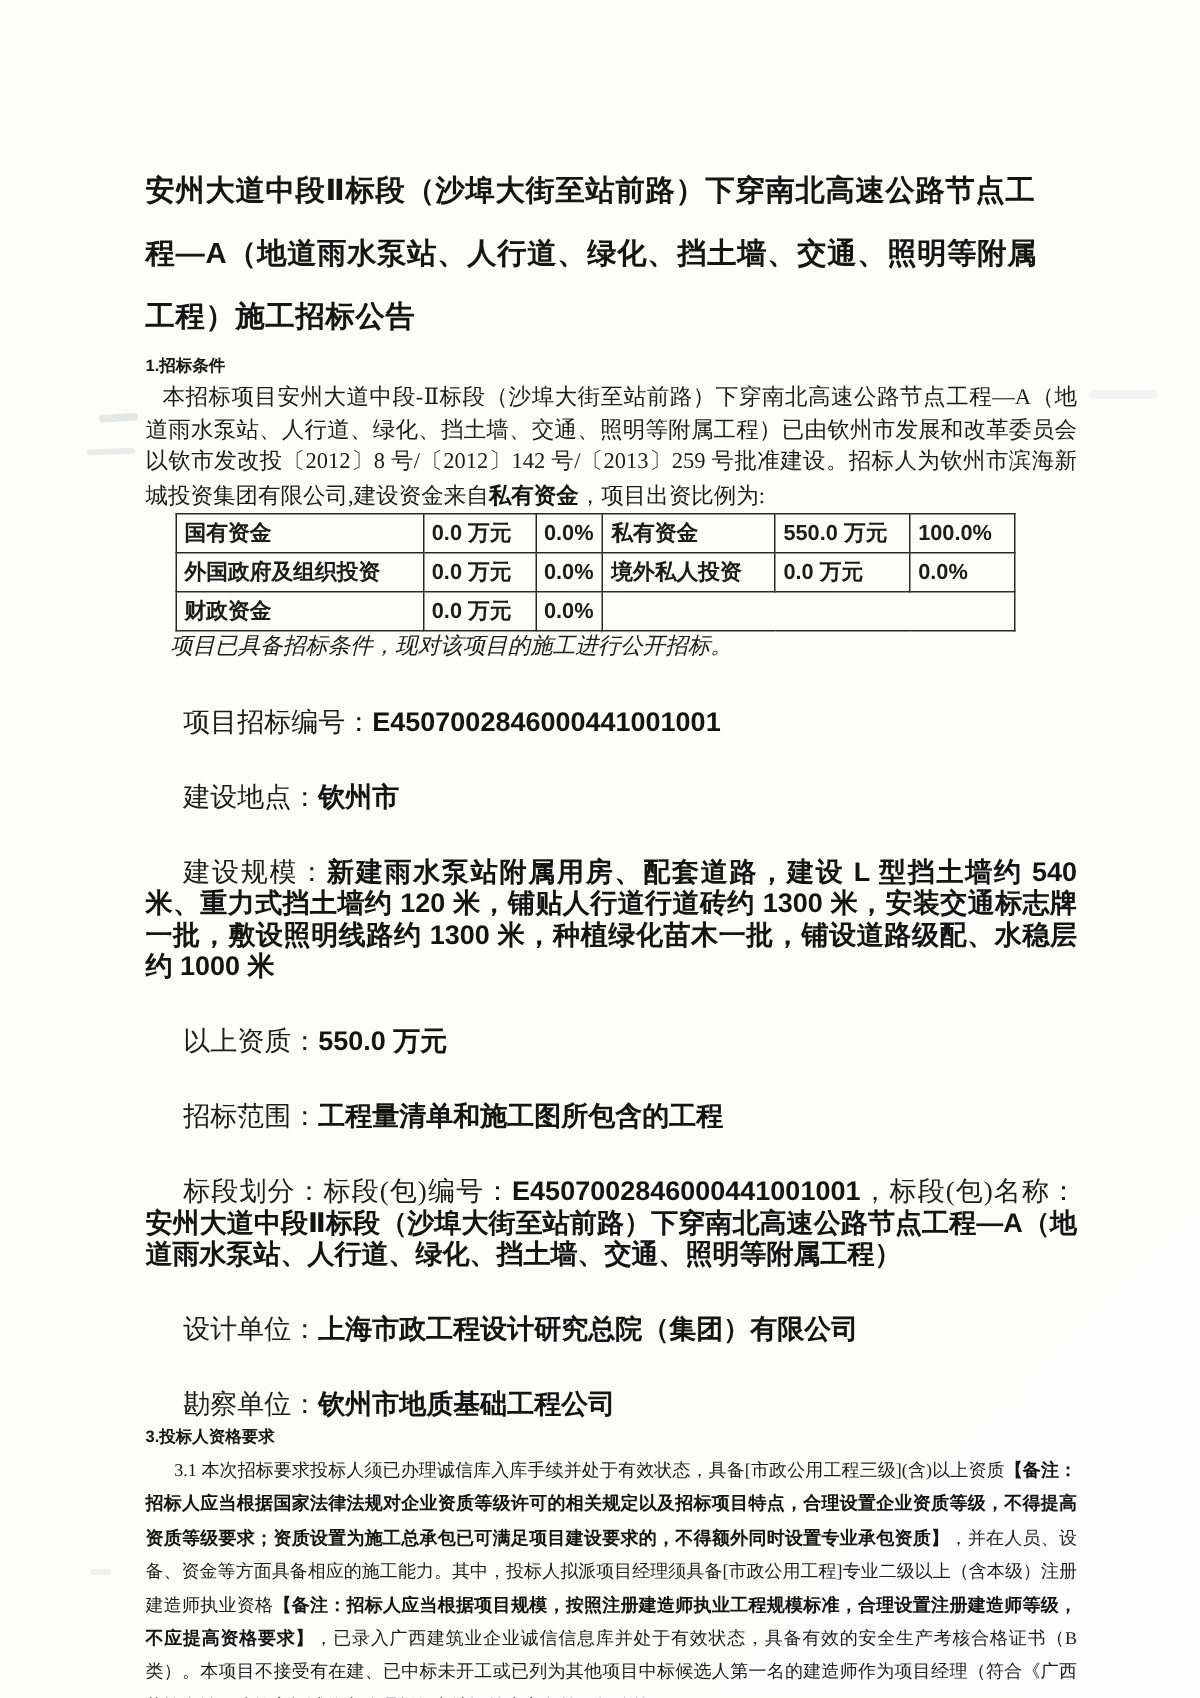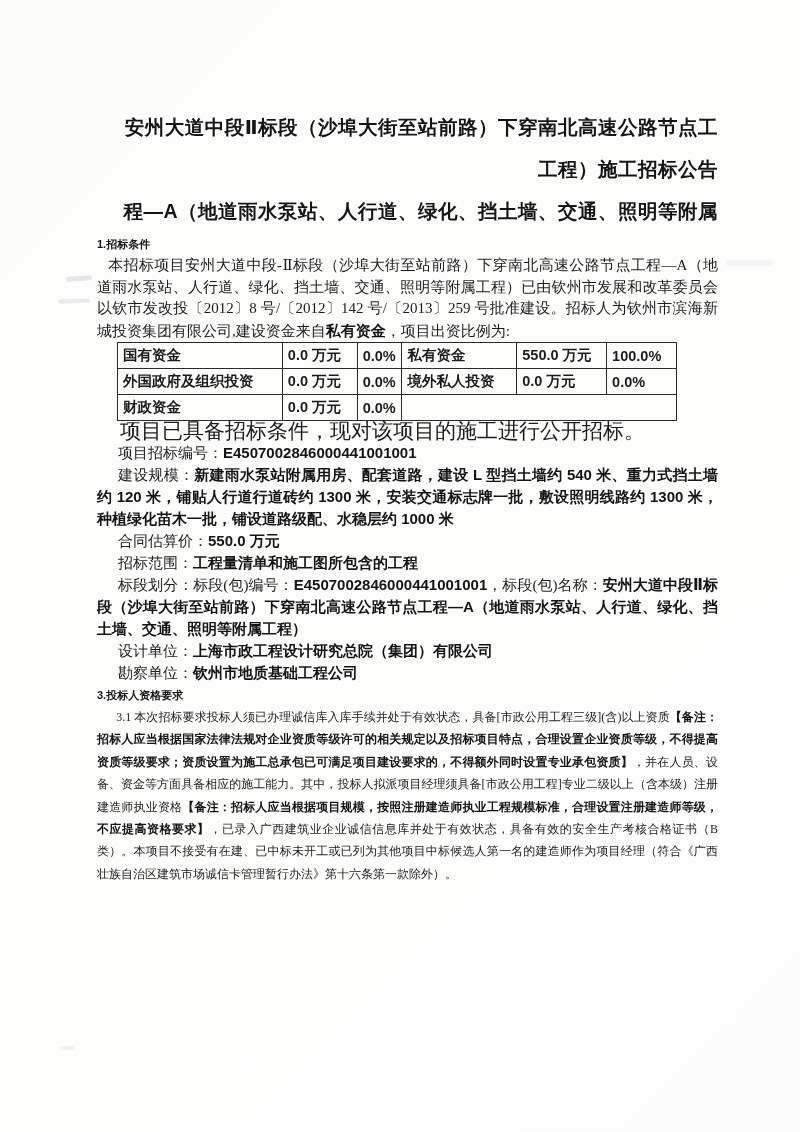--- a/index.html
+++ b/index.html
@@ -19,21 +19,21 @@
     position:absolute;
     left:97px;
     width:621px;
     top:106px;
   }
   .title{
     font-family:"Liberation Sans","DejaVu Sans",sans-serif;
     font-weight:700;
     font-size:19.5px;
     line-height:42px;
-    text-align:right;
+    text-align:left;
     color:#151515;
     letter-spacing:0.5px;
   }
   .h{
     font-family:"Liberation Sans","DejaVu Sans",sans-serif;
     font-weight:700;
     font-size:11px;
     line-height:21px;
     color:#161616;
   }
@@ -47,29 +47,31 @@
     text-align:justify;
     text-indent:0.75em;
   }
   .para3{
     font-size:12px;
     line-height:22.4px;
     text-align:justify;
     text-indent:1.6em;
   }
   .closing{
-    font-size:21px;
+    font-size:15px;
     line-height:21px;
     text-indent:1.1em;
+    font-style:italic;
   }
   .item{
-    font-size:15px;
+    font-size:18px;
     line-height:21px;
     text-align:justify;
     text-indent:1.4em;
+    margin-top:29px;
   }
   .b{
     font-family:"Liberation Sans","DejaVu Sans",sans-serif;
     font-weight:700;
     color:#141414;
   }
   table.funding{
     width:560px;
     margin-left:20px;
     border-collapse:collapse;
@@ -104,22 +106,22 @@
 <div class="page">
   <div class="artifact a1"></div>
   <div class="artifact a2"></div>
   <div class="artifact a3"></div>
   <div class="artifact a4"></div>
 
   <div class="content">
 
     <div class="title">
       <div>安州大道中段Ⅱ标段（沙埠大街至站前路）下穿南北高速公路节点工</div>
+      <div>程—A（地道雨水泵站、人行道、绿化、挡土墙、交通、照明等附属</div>
       <div>工程）施工招标公告</div>
-      <div>程—A（地道雨水泵站、人行道、绿化、挡土墙、交通、照明等附属</div>
     </div>
 
     <div class="h" id="h1">1.招标条件</div>
 
     <p class="para"><span>本招标项目安州大道中段-Ⅱ标段（沙埠大街至站前路）下穿南北高速公路节点工程—A（地道雨水泵站、人行道、绿化、挡土墙、交通、照明等附属工程）已由钦州市发展和改革委员会以钦市发改投〔2012〕8 号/〔2012〕142 号/〔2013〕259 号批准建设。招标人为钦州市滨海新城投资集团有限公司,建设资金来自</span><span class="b">私有资金</span><span>，项目出资比例为:</span></p>
 
     <table class="funding">
       <tbody>
           <tr>
         <td class="w1">国有资金</td>
@@ -143,22 +145,23 @@
         <td class="w3">0.0%</td>
         <td colspan="3"></td>
       </tr>
     </tbody>
       </table>
 
     <p class="closing">项目已具备招标条件，现对该项目的施工进行公开招标。</p>
 
 
     <div class="item"><span>项目招标编号：</span><span class="b">E4507002846000441001001</span></div>
+    <div class="item"><span>建设地点：</span><span class="b">钦州市</span></div>
     <div class="item"><span>建设规模：</span><span class="b">新建雨水泵站附属用房、配套道路，建设 L 型挡土墙约 540 米、重力式挡土墙约 120 米，铺贴人行道行道砖约 1300 米，安装交通标志牌一批，敷设照明线路约 1300 米，种植绿化苗木一批，铺设道路级配、水稳层约 1000 米</span></div>
-    <div class="item"><span>合同估算价：</span><span class="b">550.0 万元</span></div>
+    <div class="item"><span>以上资质：</span><span class="b">550.0 万元</span></div>
     <div class="item"><span>招标范围：</span><span class="b">工程量清单和施工图所包含的工程</span></div>
     <div class="item"><span>标段划分：</span><span>标段(包)编号：</span><span class="b">E4507002846000441001001</span><span>，标段(包)名称：</span><span class="b">安州大道中段Ⅱ标段（沙埠大街至站前路）下穿南北高速公路节点工程—A（地道雨水泵站、人行道、绿化、挡土墙、交通、照明等附属工程）</span></div>
     <div class="item"><span>设计单位：</span><span class="b">上海市政工程设计研究总院（集团）有限公司</span></div>
     <div class="item"><span>勘察单位：</span><span class="b">钦州市地质基础工程公司</span></div>
 
     <div class="h" id="h3">3.投标人资格要求</div>
 
     <p class="para3"><span>3.1 本次招标要求投标人须已办理诚信库入库手续并处于有效状态，具备[市政公用工程三级](含)以上资质</span><span class="b">【备注：招标人应当根据国家法律法规对企业资质等级许可的相关规定以及招标项目特点，合理设置企业资质等级，不得提高资质等级要求；资质设置为施工总承包已可满足项目建设要求的，不得额外同时设置专业承包资质】</span><span>，并在人员、设备、资金等方面具备相应的施工能力。其中，投标人拟派项目经理须具备[市政公用工程]专业二级以上（含本级）注册建造师执业资格</span><span class="b">【备注：招标人应当根据项目规模，按照注册建造师执业工程规模标准，合理设置注册建造师等级，不应提高资格要求】</span><span>，已录入广西建筑业企业诚信信息库并处于有效状态，具备有效的安全生产考核合格证书（B 类）。本项目不接受有在建、已中标未开工或已列为其他项目中标候选人第一名的建造师作为项目经理（符合《广西壮族自治区建筑市场诚信卡管理暂行办法》第十六条第一款除外）。</span></p>
 
   </div>

